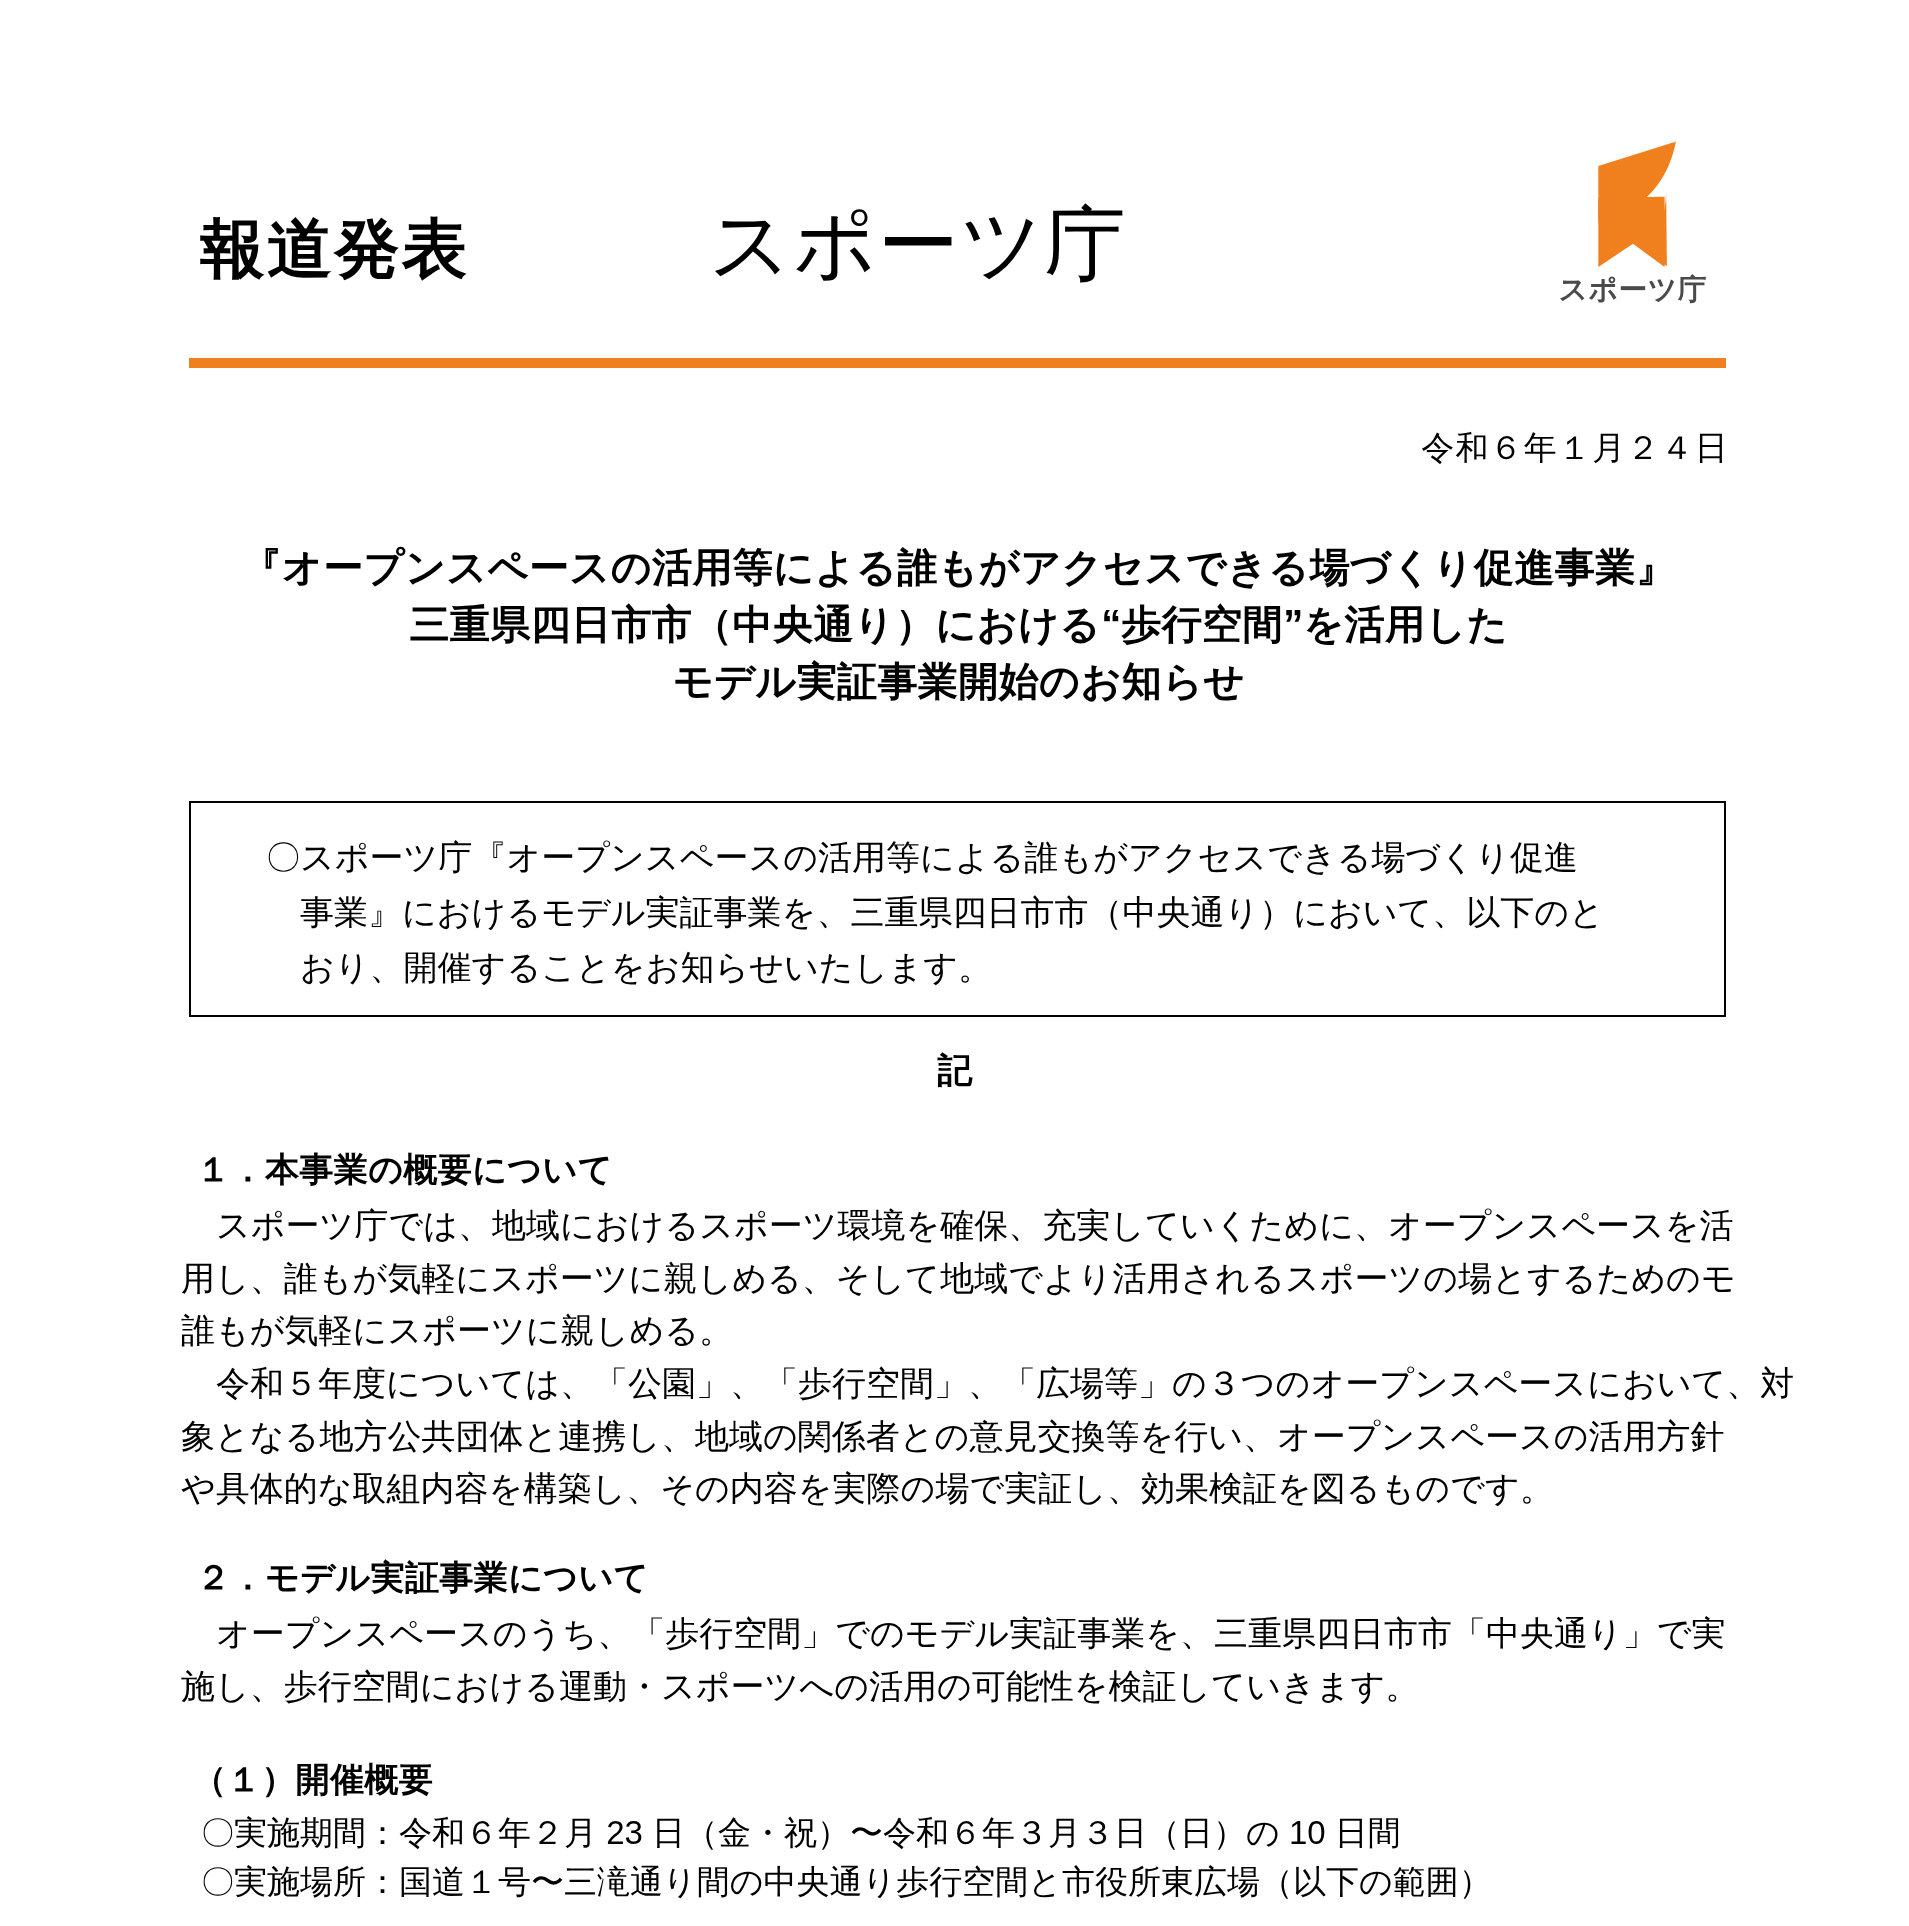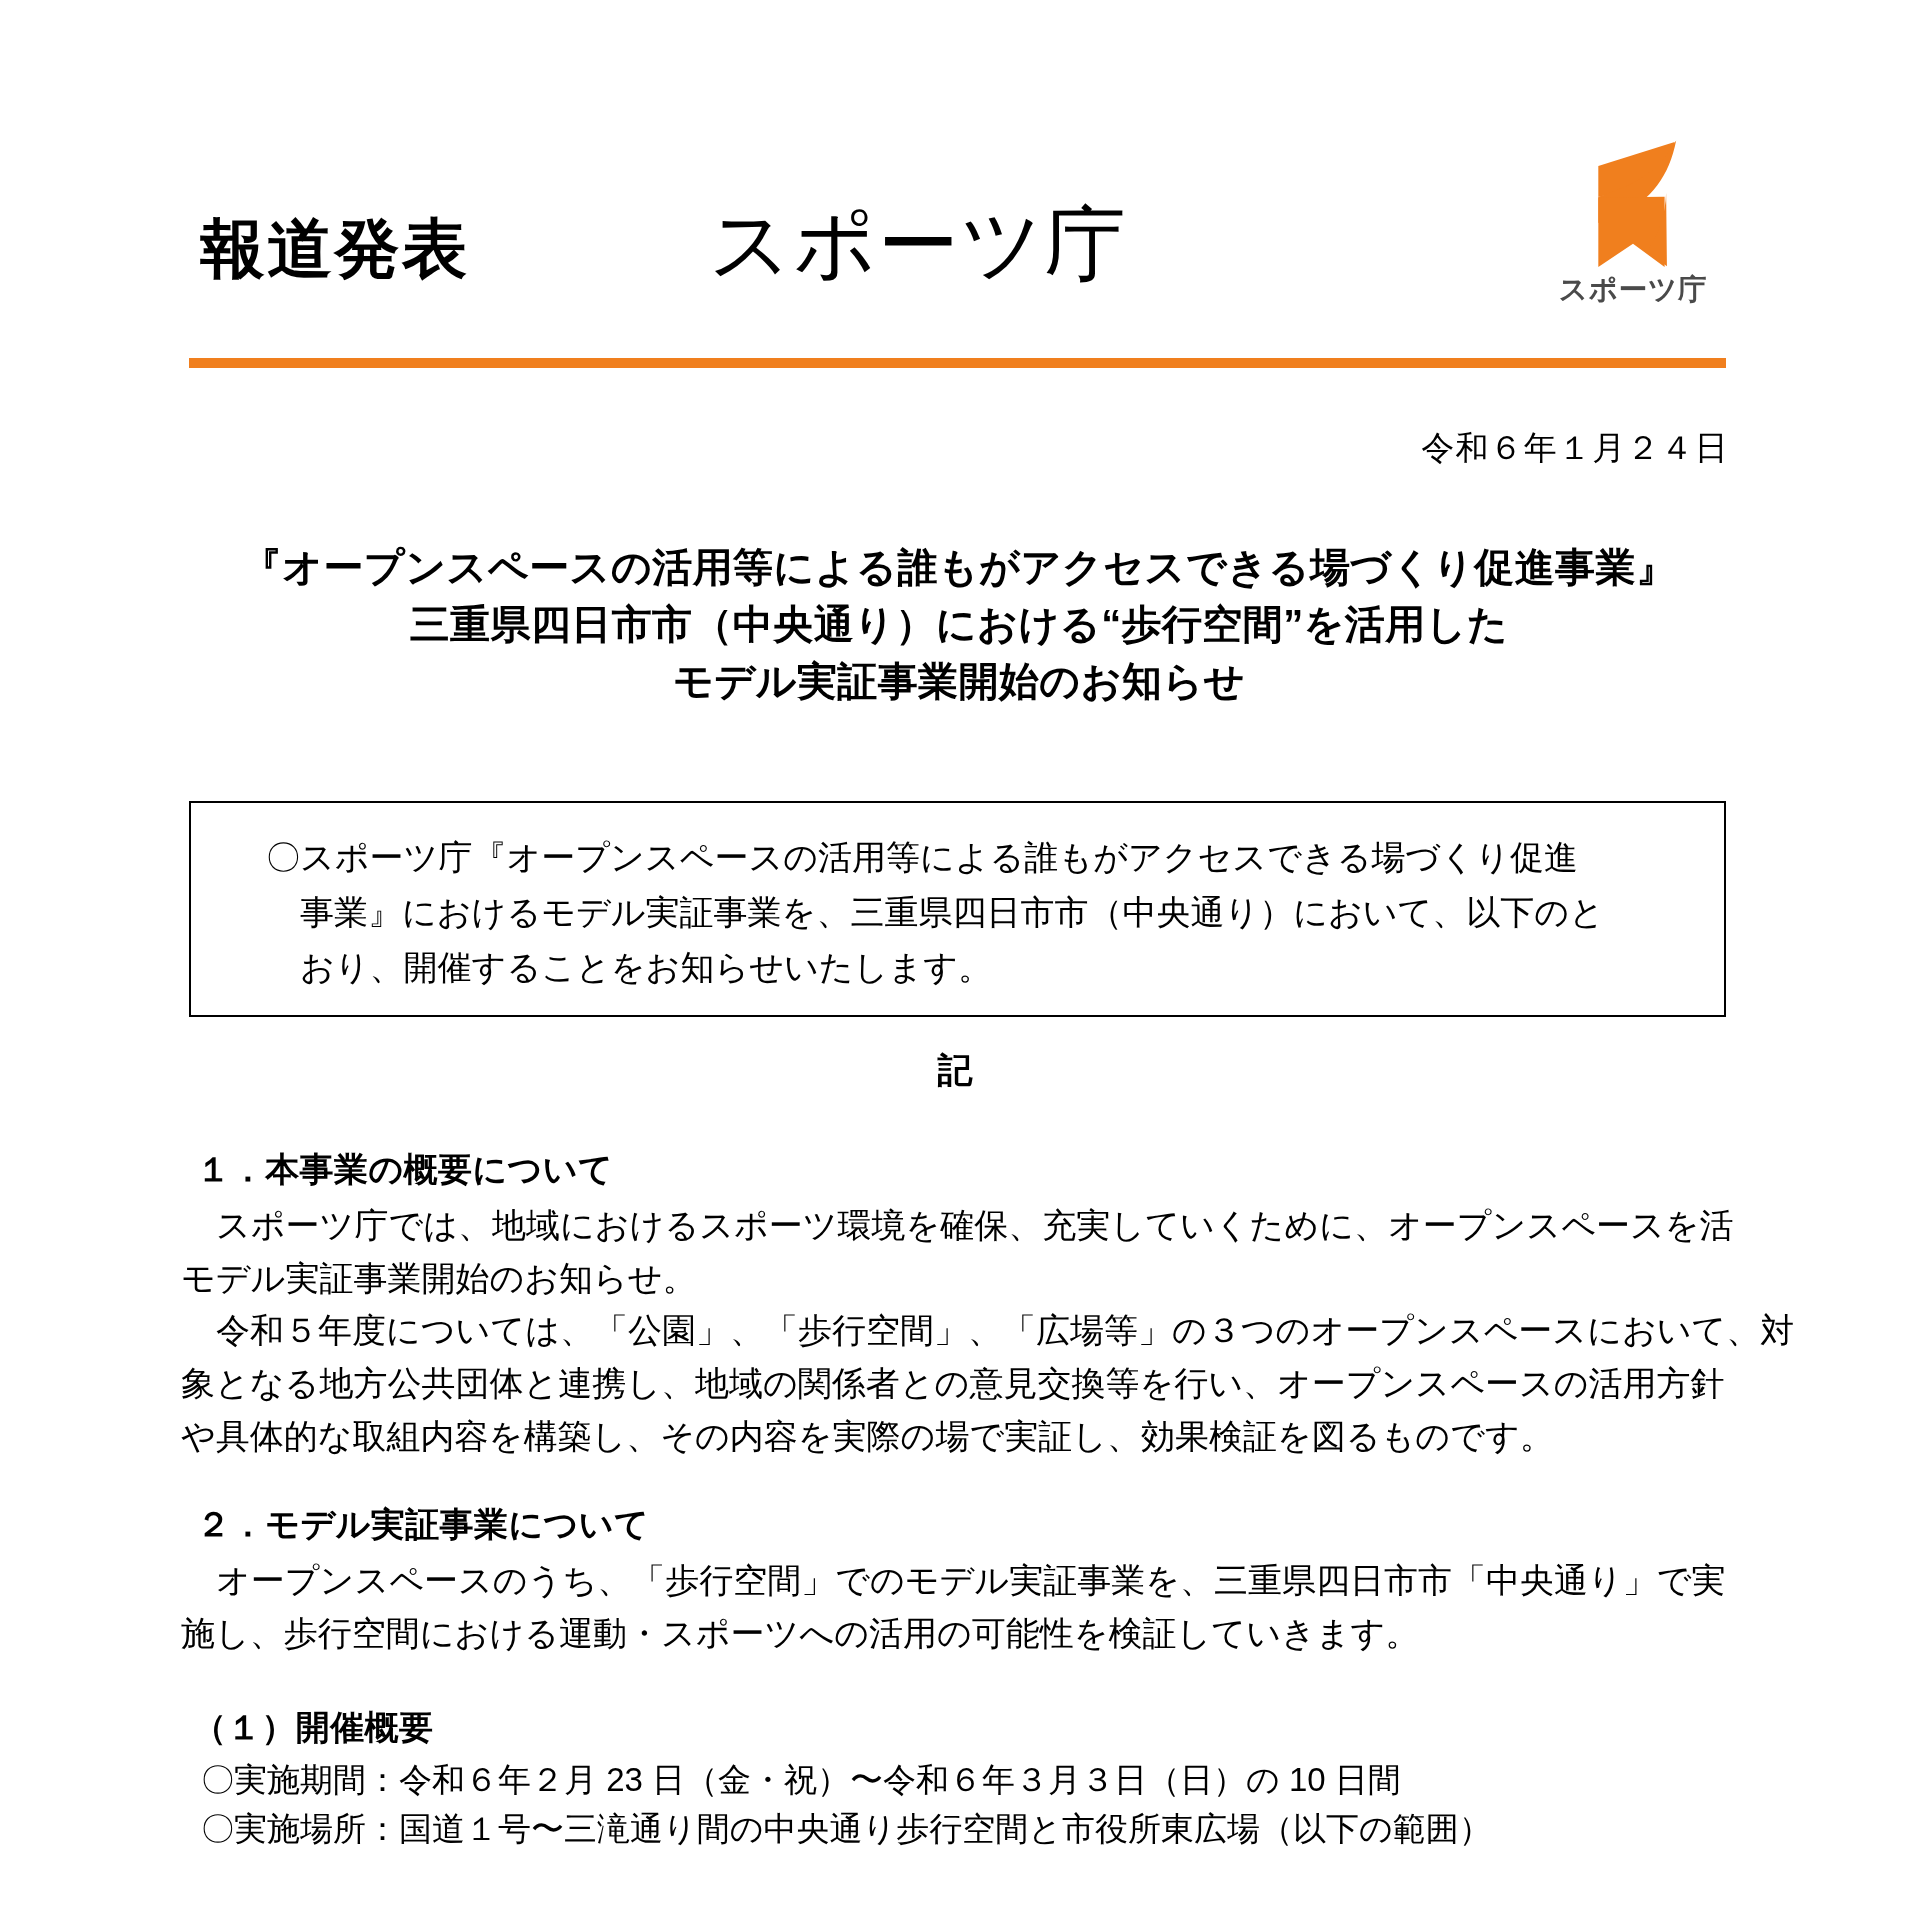--- a/index.html
+++ b/index.html
@@ -226,21 +226,22 @@
     </div>
   </div>
 
   <div class="ki-mark">記</div>
 
   <div class="body-area">
 
     <div class="sec-head">１．本事業の概要について</div>
     <div class="para">
       <div class="para-line ind">スポーツ庁では、地域におけるスポーツ環境を確保、充実していくために、オープンスペースを活</div>
-      <div class="para-line">モデル実証事業開始のお知らせ。</div>
+      <div class="para-line">用し、誰もが気軽にスポーツに親しめる、そして地域でより活用されるスポーツの場とするためのモ</div>
+      <div class="para-line">誰もが気軽にスポーツに親しめる。</div>
     </div>
     <div class="para">
       <div class="para-line ind">令和５年度については、「公園」、「歩行空間」、「広場等」の３つのオープンスペースにおいて、対</div>
       <div class="para-line">象となる地方公共団体と連携し、地域の関係者との意見交換等を行い、オープンスペースの活用方針</div>
       <div class="para-line">や具体的な取組内容を構築し、その内容を実際の場で実証し、効果検証を図るものです。</div>
     </div>
 
     <div class="gap-md"></div>
 
     <div class="sec-head">２．モデル実証事業について</div>

